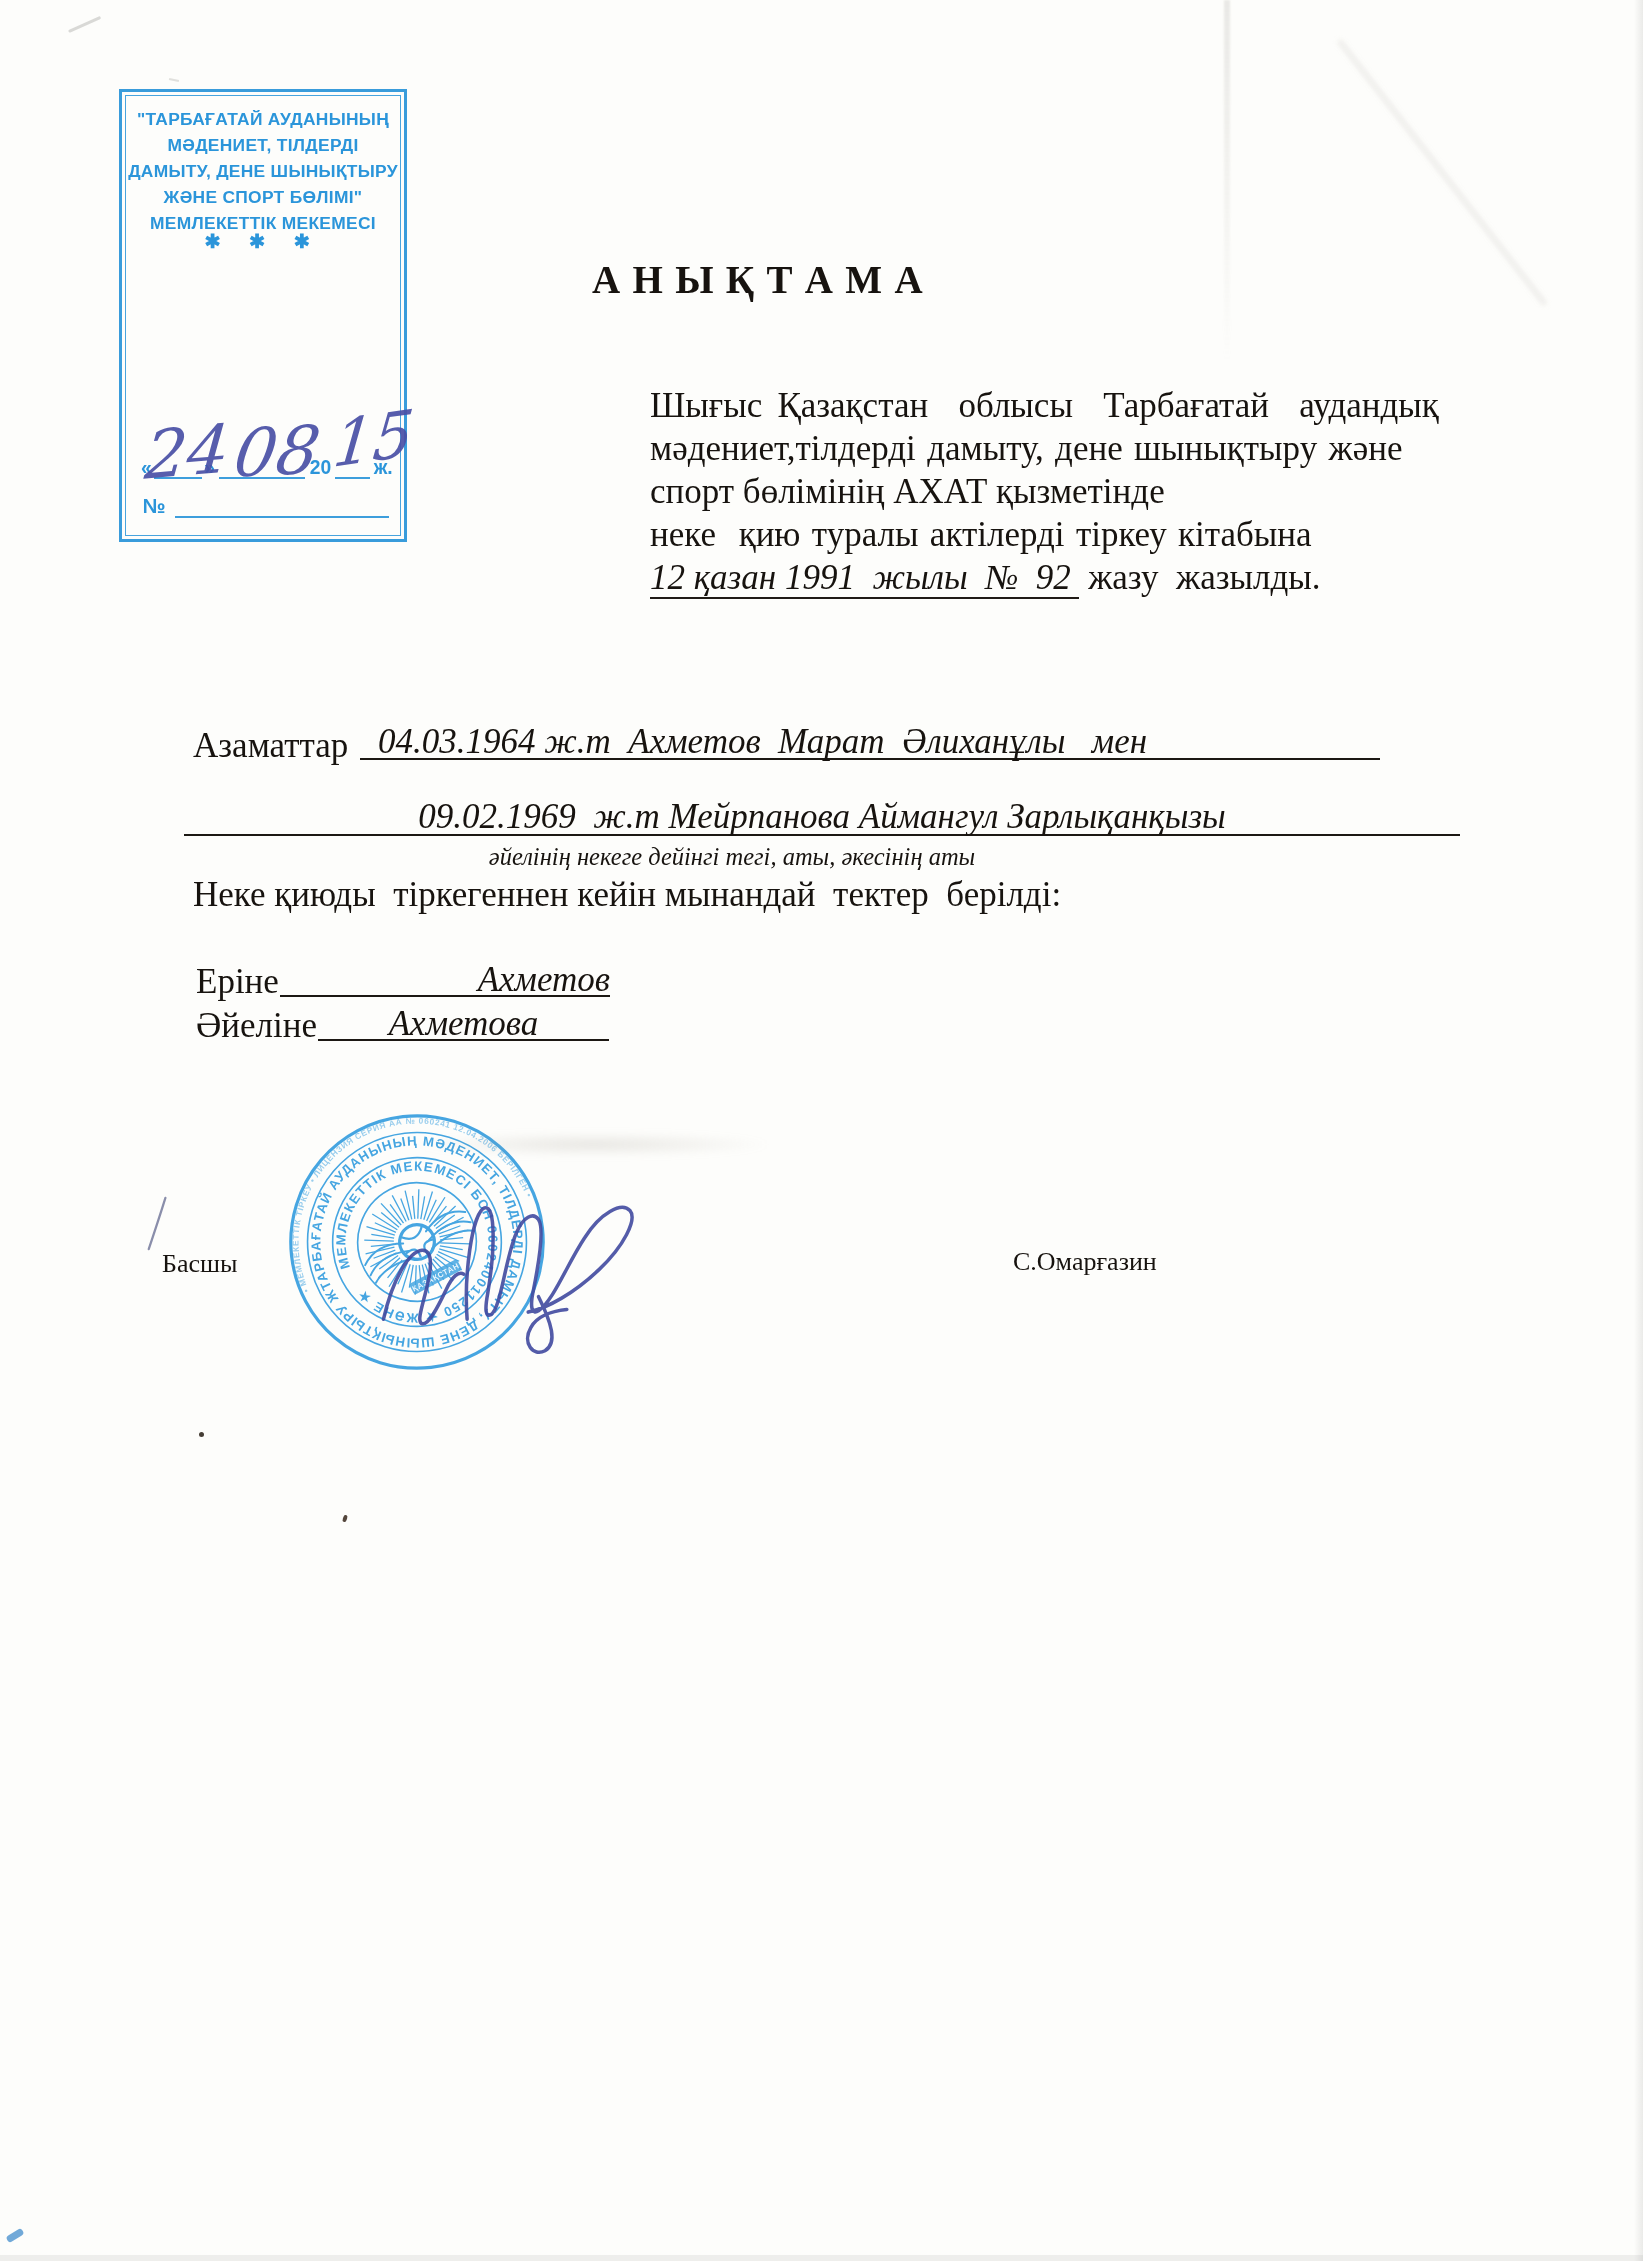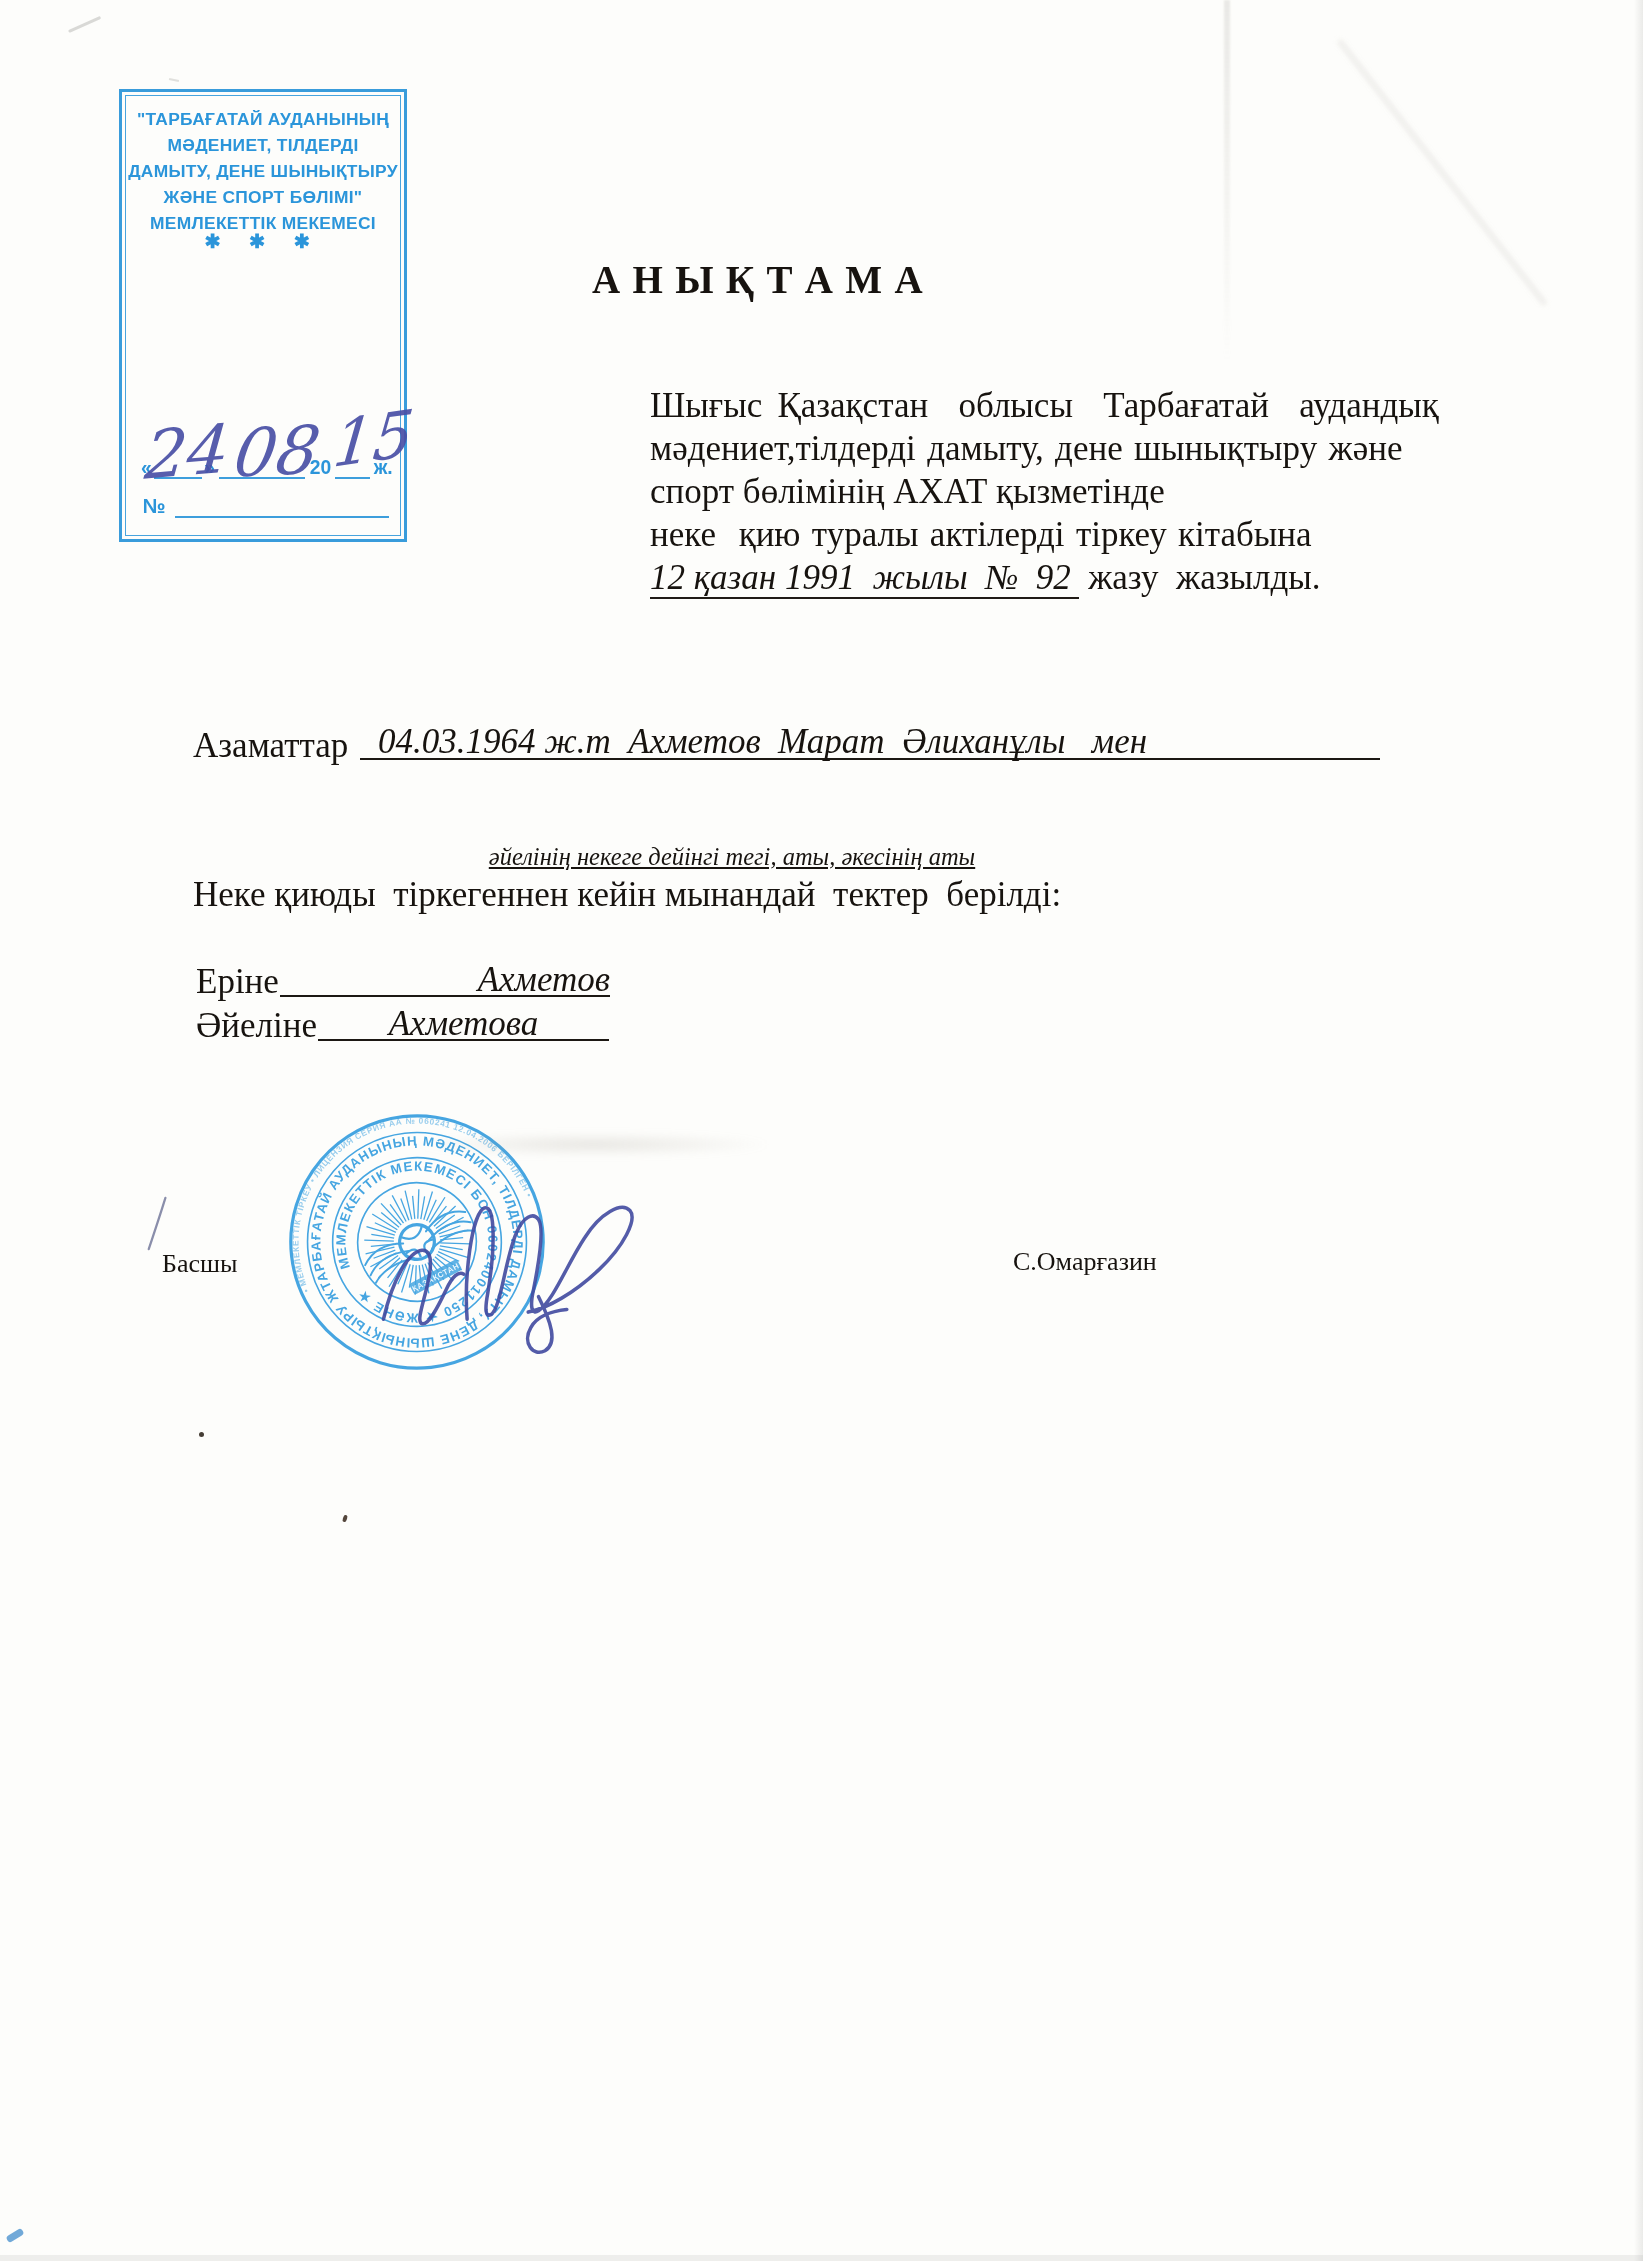--- a/index.html
+++ b/index.html
@@ -90,21 +90,24 @@
     <div>
       <span class="t it ul">12 қазан 1991  жылы </span><span class="t it ul"> №  92 </span><span class="t"> жазу  жазылды.</span>
     </div>
   </div>
 
   <div class="abs big t" style="left:193px;top:726px;">Азаматтар</div>
   <div class="fill-line" style="left:360px;top:722px;width:1020px;height:36px;">
     <span class="big it t" style="padding-left:18px;">04.03.1964 ж.т  Ахметов  Марат  Әлиханұлы   мен</span>
   </div>
 
-  <div class="abs cap t" style="left:184px;top:843px;width:1096px;text-decoration:underline;">әйелінің некеге дейінгі тегі, аты, әкесінің аты</div>
+  <div class="fill-line" style="left:184px;top:797px;width:1276px;height:37px;text-align:center;">
+    <span class="big it t">09.02.1969  ж.т Мейрпанова Аймангул Зарлықанқызы</span>
+  </div>
+  <div class="abs cap t" style="left:184px;top:843px;width:1096px;">әйелінің некеге дейінгі тегі, аты, әкесінің аты</div>
 
   <div class="abs big b t" style="left:193px;top:875px;">Неке қиюды  тіркегеннен кейін мынандай  тектер  берілді:</div>
 
   <div class="abs big t" style="left:196px;top:962px;">Еріне</div>
   <div class="fill-line" style="left:280px;top:960px;width:330px;height:35px;text-align:right;">
     <span class="big it t">Ахметов</span>
   </div>
   <div class="abs big t" style="left:196px;top:1006px;">Әйеліне</div>
   <div class="fill-line" style="left:318px;top:1004px;width:291px;height:35px;text-align:center;">
     <span class="big it t">Ахметова</span>

